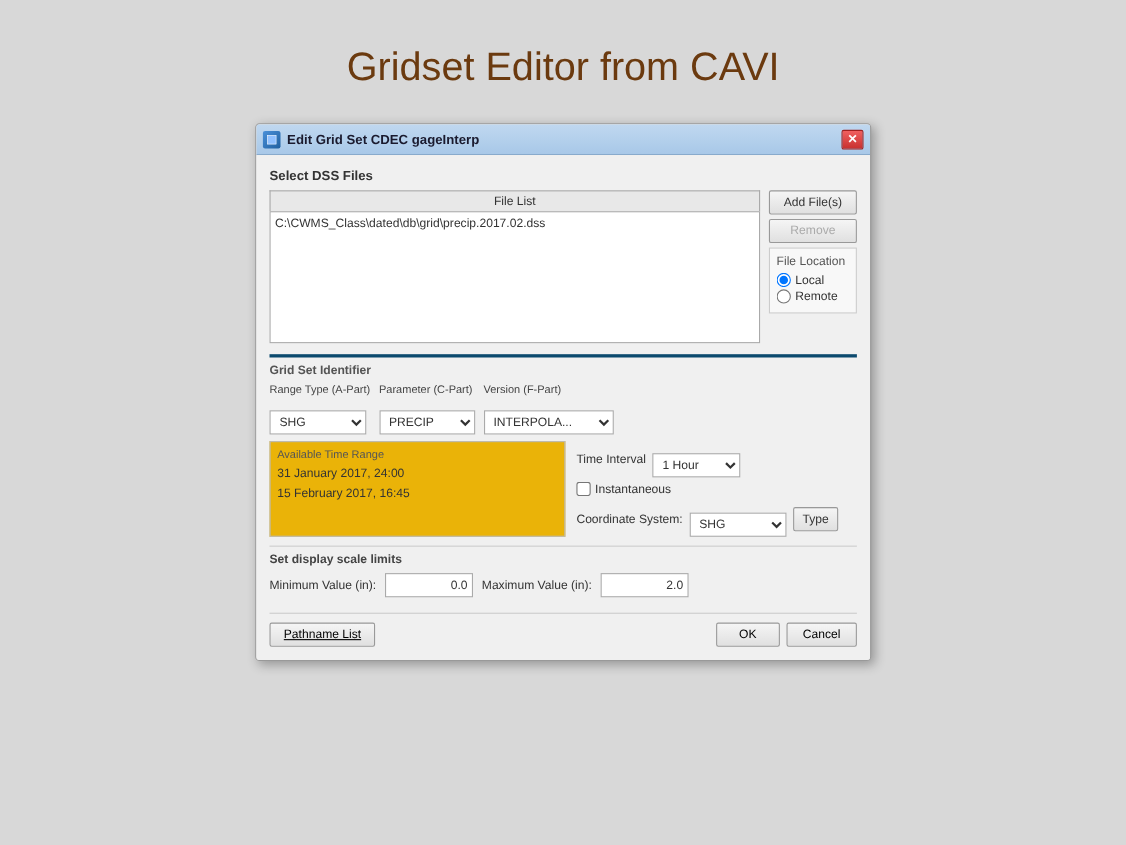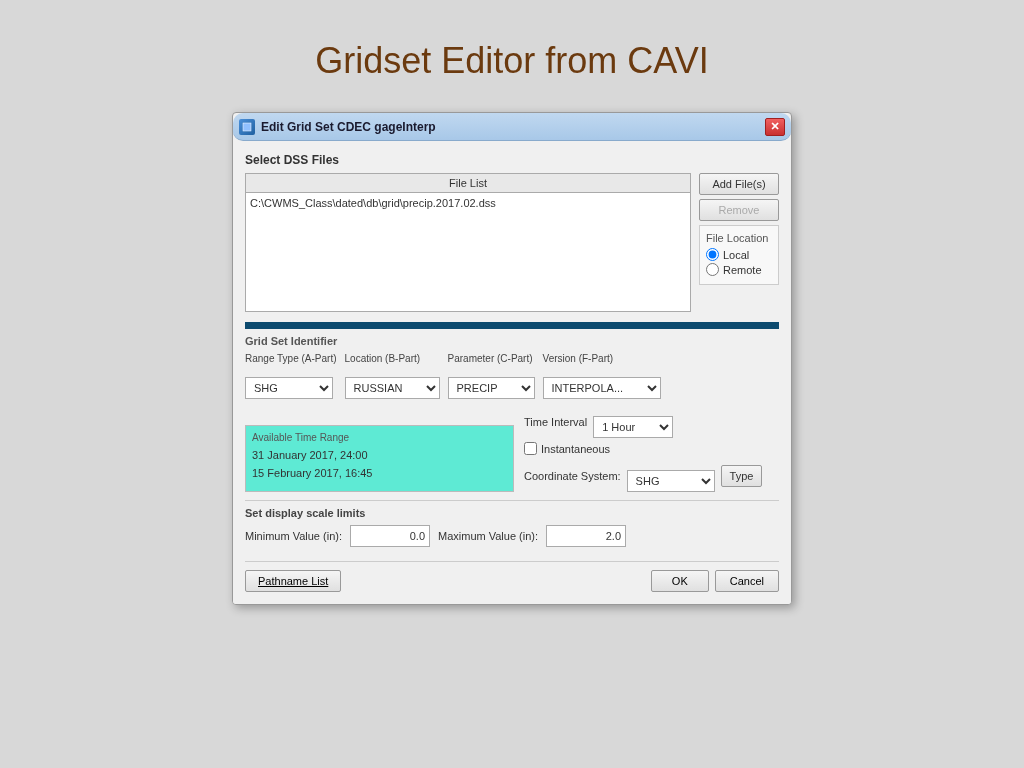--- a/index.html
+++ b/index.html
@@ -28,21 +28,20 @@
       overflow: hidden;
     }
     .title-bar {
       background: linear-gradient(to bottom, #c0d8f0 0%, #a8c8e8 100%);
       height: 28px;
       display: flex;
       align-items: center;
       justify-content: space-between;
       padding: 0 6px;
       border-bottom: 1px solid #88aacc;
-      border-radius: 10px;
     }
     .title-bar-left {
       display: flex;
       align-items: center;
       gap: 6px;
     }
     .title-bar-icon {
       width: 16px;
       height: 16px;
       background: linear-gradient(135deg, #4a90d9 0%, #2060a0 100%);
@@ -147,21 +146,21 @@
       color: #333;
       margin-bottom: 2px;
     }
     .radio-row input[type="radio"] {
       margin: 0;
     }
     .divider-label {
       font-size: 11px;
       font-weight: bold;
       color: #555;
-      border-top: 7px solid #0c4a6e;
+      border-top: 3px solid #0c4a6e;
       padding-top: 6px;
       margin-top: 4px;
       margin-bottom: 6px;
     }
     .grid-identifier-row {
       display: flex;
       gap: 8px;
       margin-bottom: 4px;
     }
     .grid-col {
@@ -193,23 +192,22 @@
       -webkit-appearance: auto;
     }
     .lower-section {
       display: flex;
       gap: 10px;
       margin-top: 6px;
     }
     .time-range-box {
       border: 1px solid #bbb;
       padding: 6px;
-      background: #5eead4;
+      background: #eab308;
       flex: 1;
-      margin-top: 20px;
     }
     .time-range-title {
       font-size: 10px;
       color: #555;
       margin-bottom: 4px;
     }
     .time-range-value {
       font-size: 11px;
       color: #333;
       line-height: 1.6;
@@ -378,28 +376,20 @@
         <span class="col-label">Range Type (A-Part)</span>
         <div class="select-wrapper">
           <select class="select-box">
             <option>SHG</option>
             <option>HRAP</option>
             <option>LATLON</option>
           </select>
         </div>
       </div>
       <div class="grid-col">
-        <span class="col-label">Location (B-Part)</span>
-        <div class="select-wrapper">
-          <select class="select-box">
-            <option>RUSSIAN</option>
-          </select>
-        </div>
-      </div>
-      <div class="grid-col">
         <span class="col-label">Parameter (C-Part)</span>
         <div class="select-wrapper">
           <select class="select-box">
             <option>PRECIP</option>
           </select>
         </div>
       </div>
       <div class="grid-col">
         <span class="col-label">Version (F-Part)</span>
         <div class="select-wrapper select-wrapper-wide">

